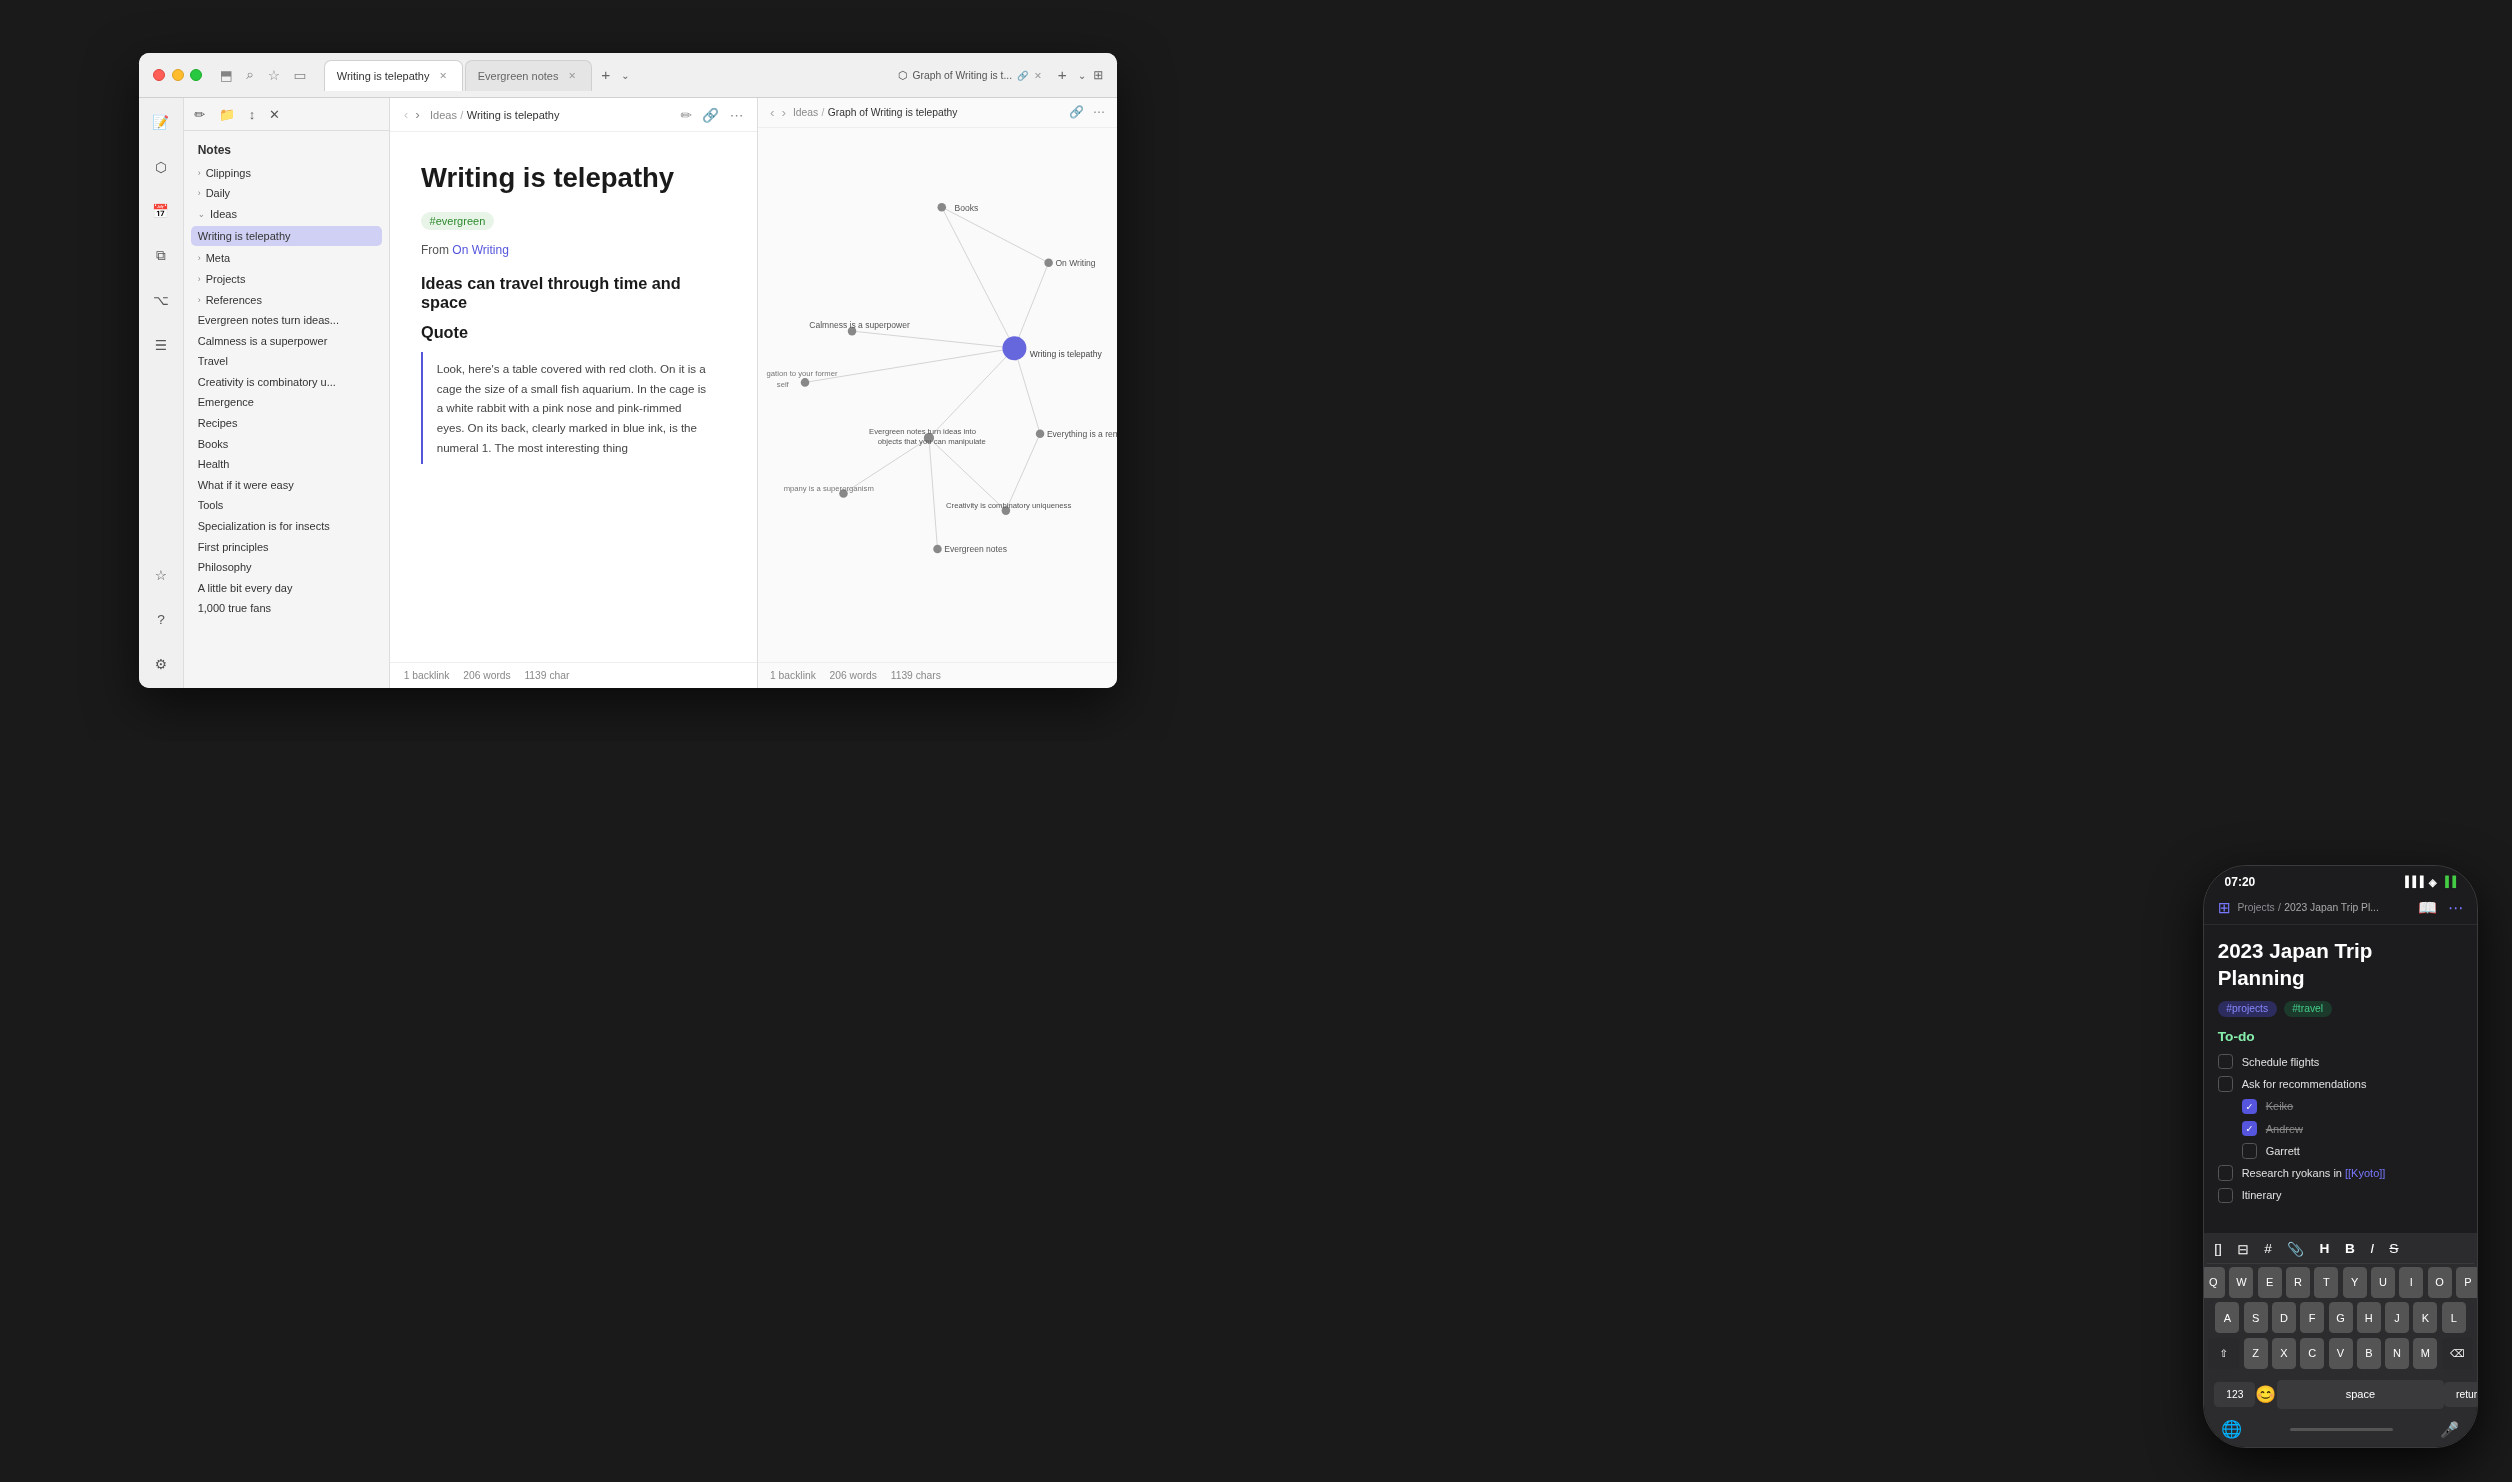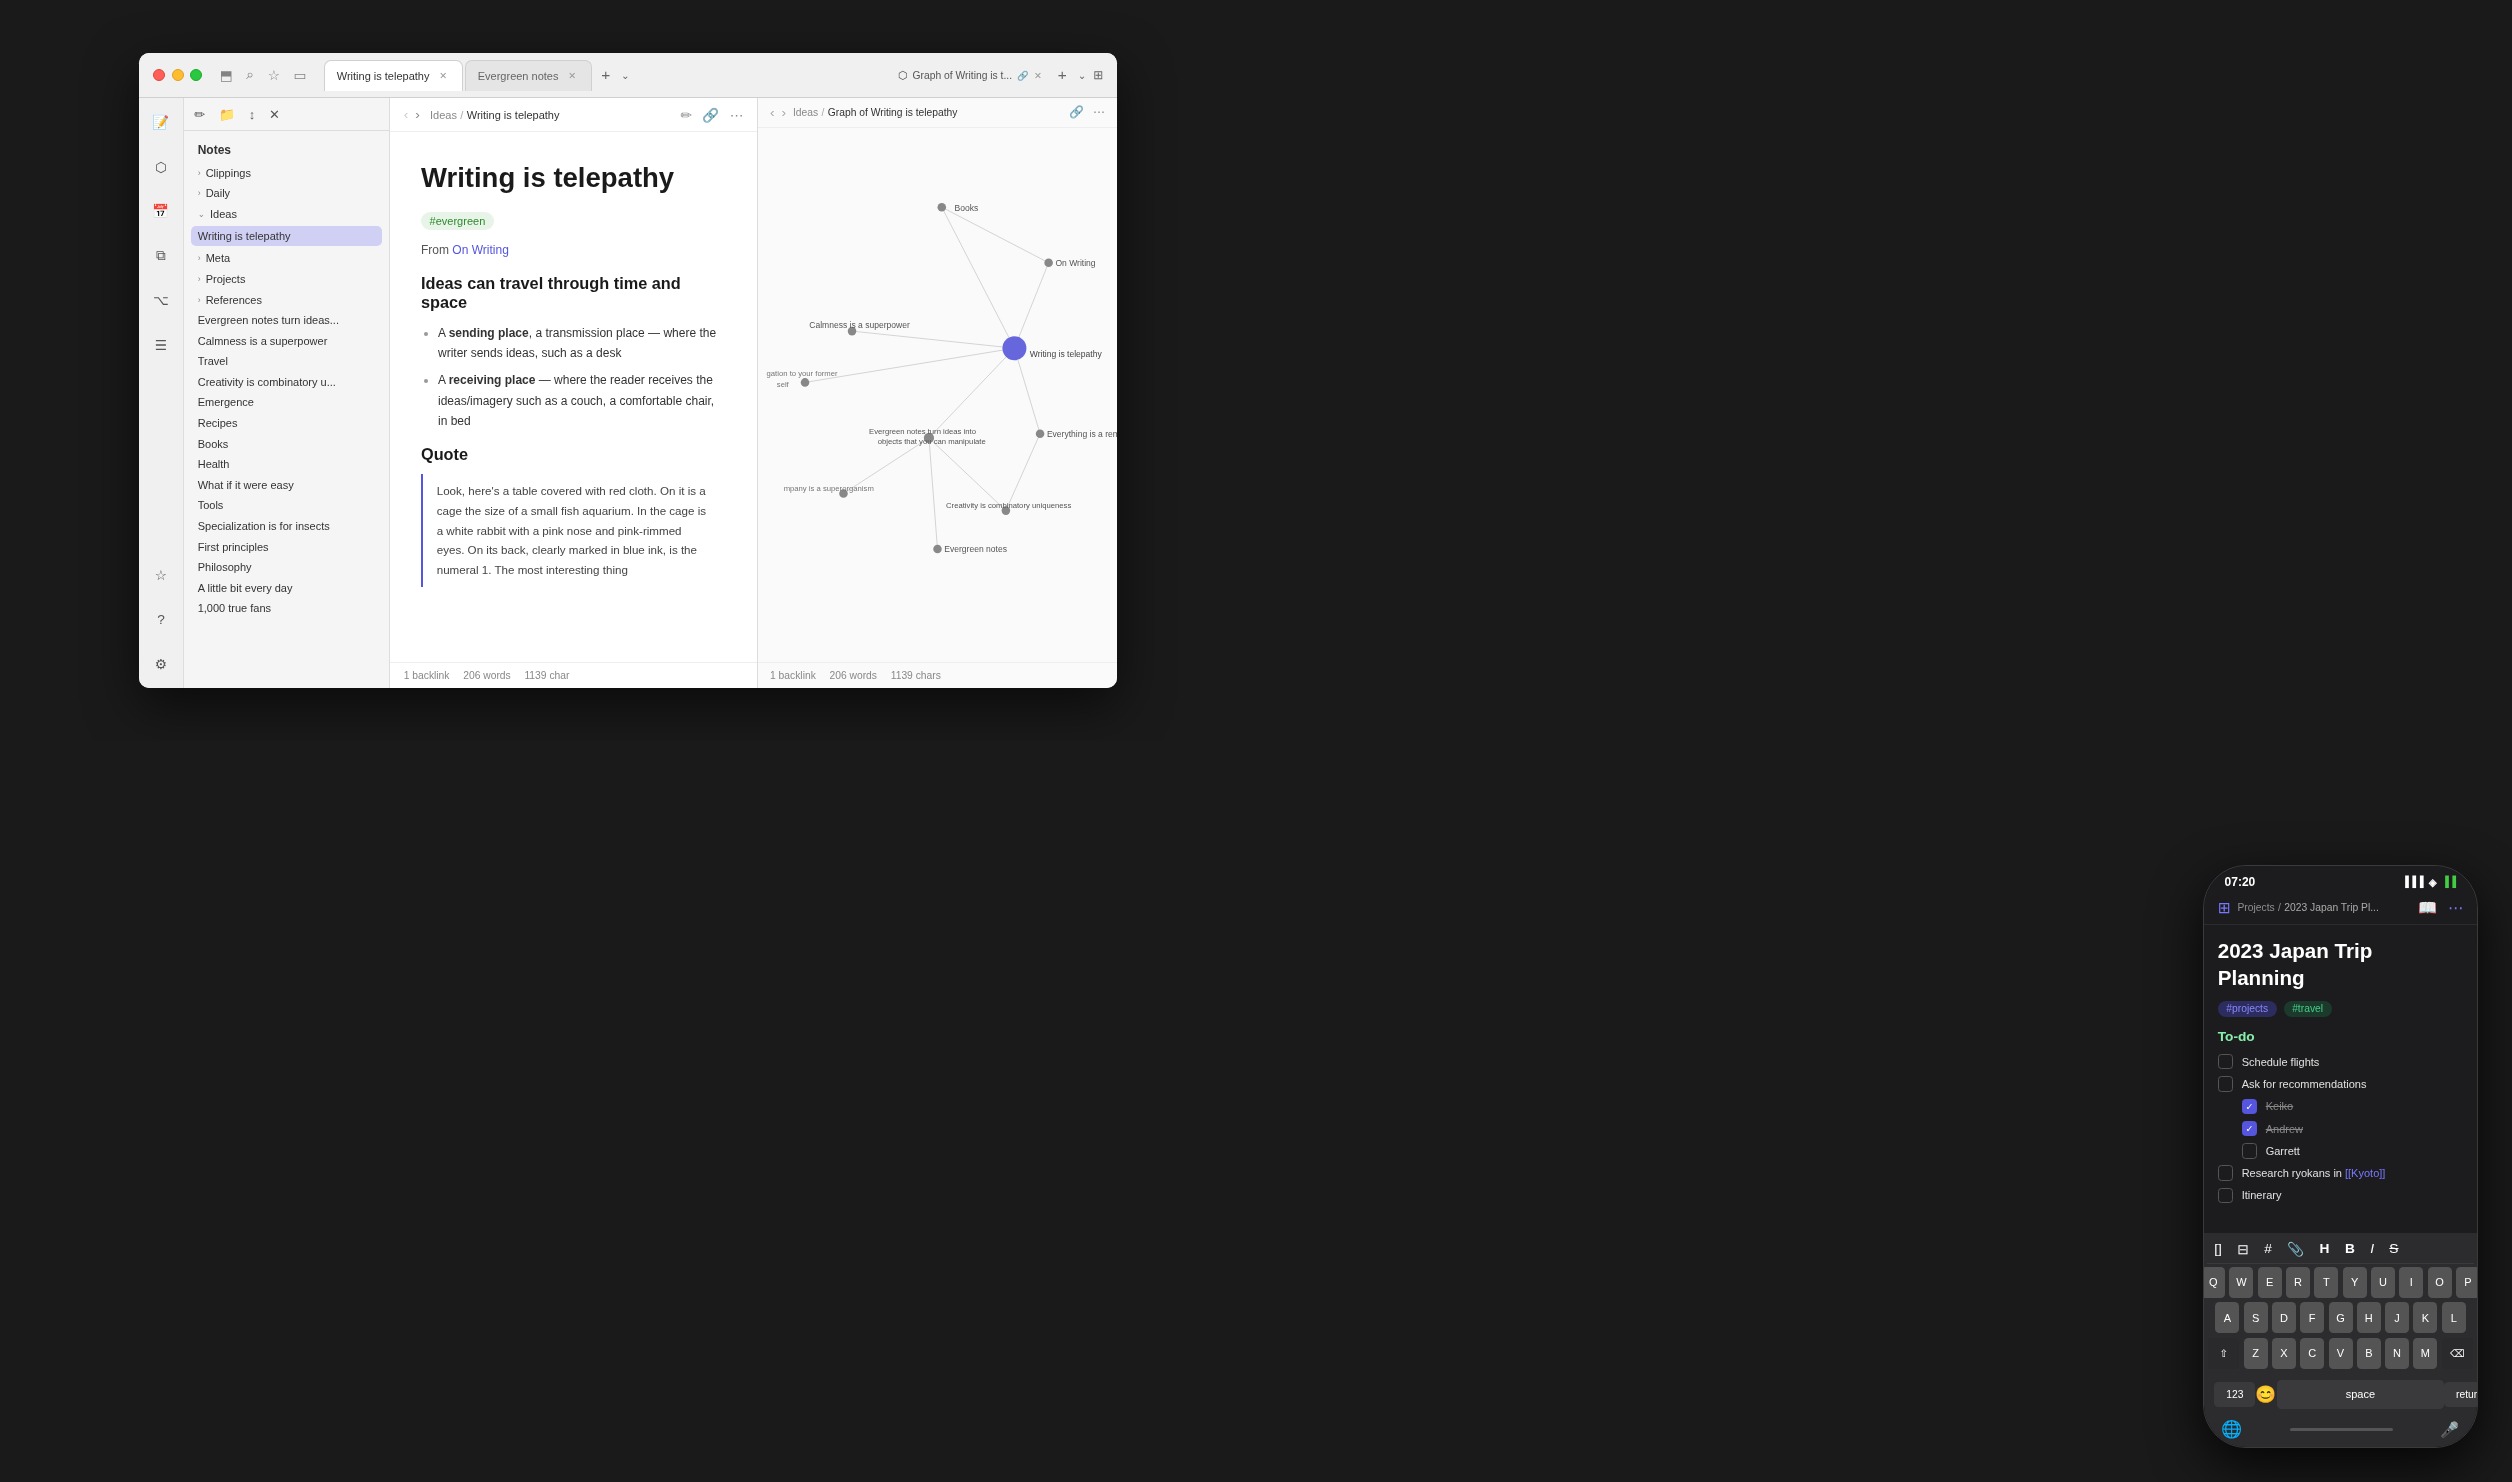--- a/index.html
+++ b/index.html
@@ -805,28 +805,20 @@
         <div class="note-tag">#evergreen</div>
         
         <div class="note-from">
           <span>From</span>
           <a href="#">On Writing</a>
         </div>
 
         <div class="note-h2">Ideas can travel through time and space</div>
         
 
-        <ul class="note-ul">
-          <li>
-            A <strong>sending place</strong>, a transmission place — where the writer sends ideas, such as a desk
-          </li>
-          <li>
-            A <strong>receiving place</strong> — where the reader receives the ideas/imagery such as a couch, a comfortable chair, in bed
-          </li>
-        </ul>
 
         <div class="note-h2">Quote</div>
         
         <blockquote class="note-blockquote">
           <span>Look, here's a table covered with red cloth. On it is a cage the size of a small fish aquarium. In the cage is a white rabbit with a pink nose and pink-rimmed eyes. On its back, clearly marked in blue ink, is the numeral 1. The most interesting thing</span>
         </blockquote>
       </div>
 
       <div class="editor-footer">
         <span>1 backlink</span>

